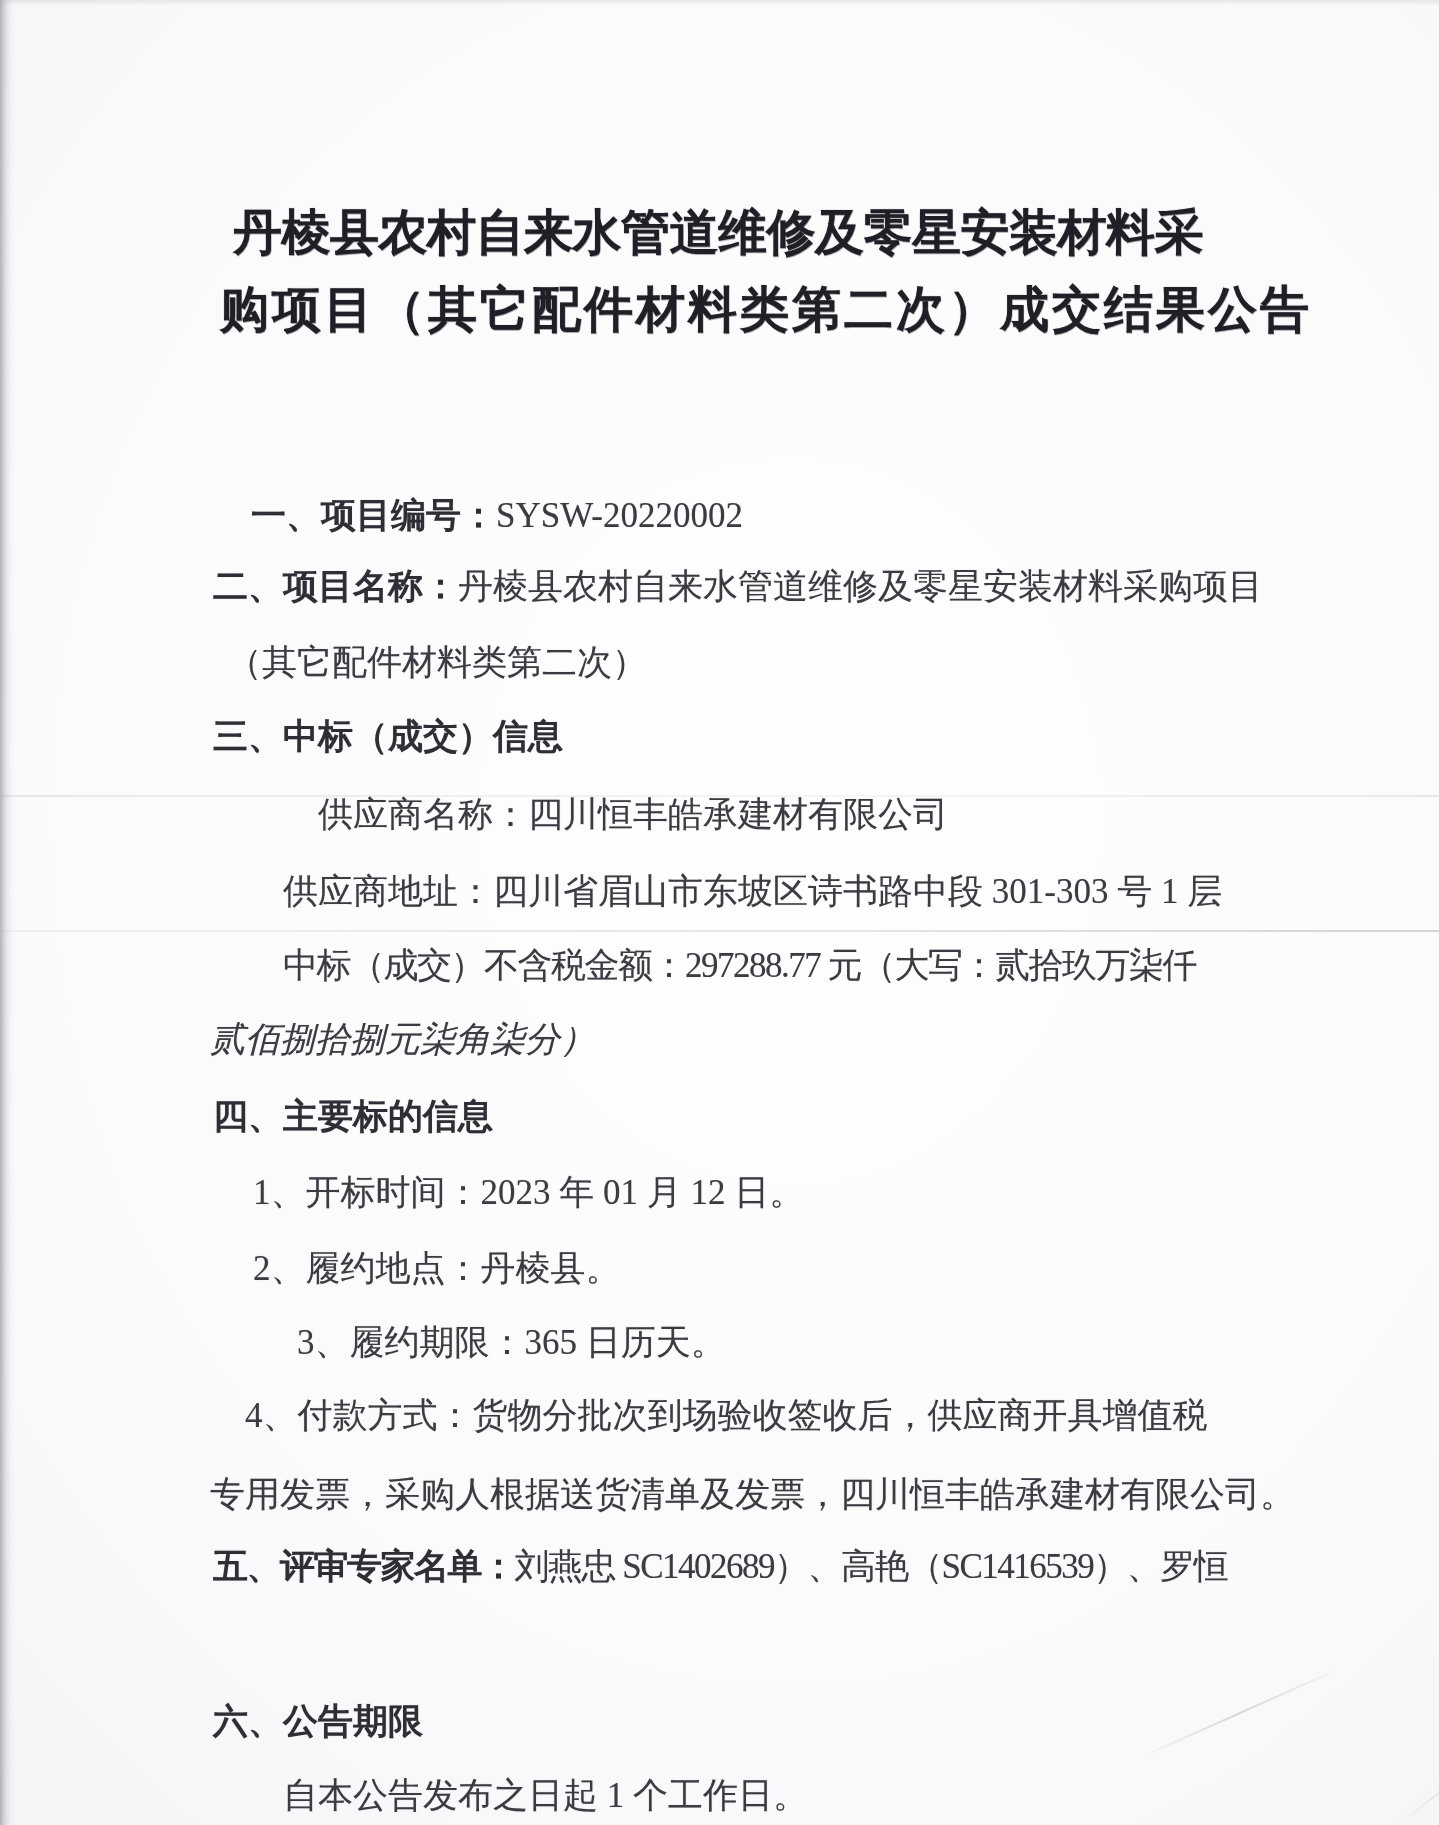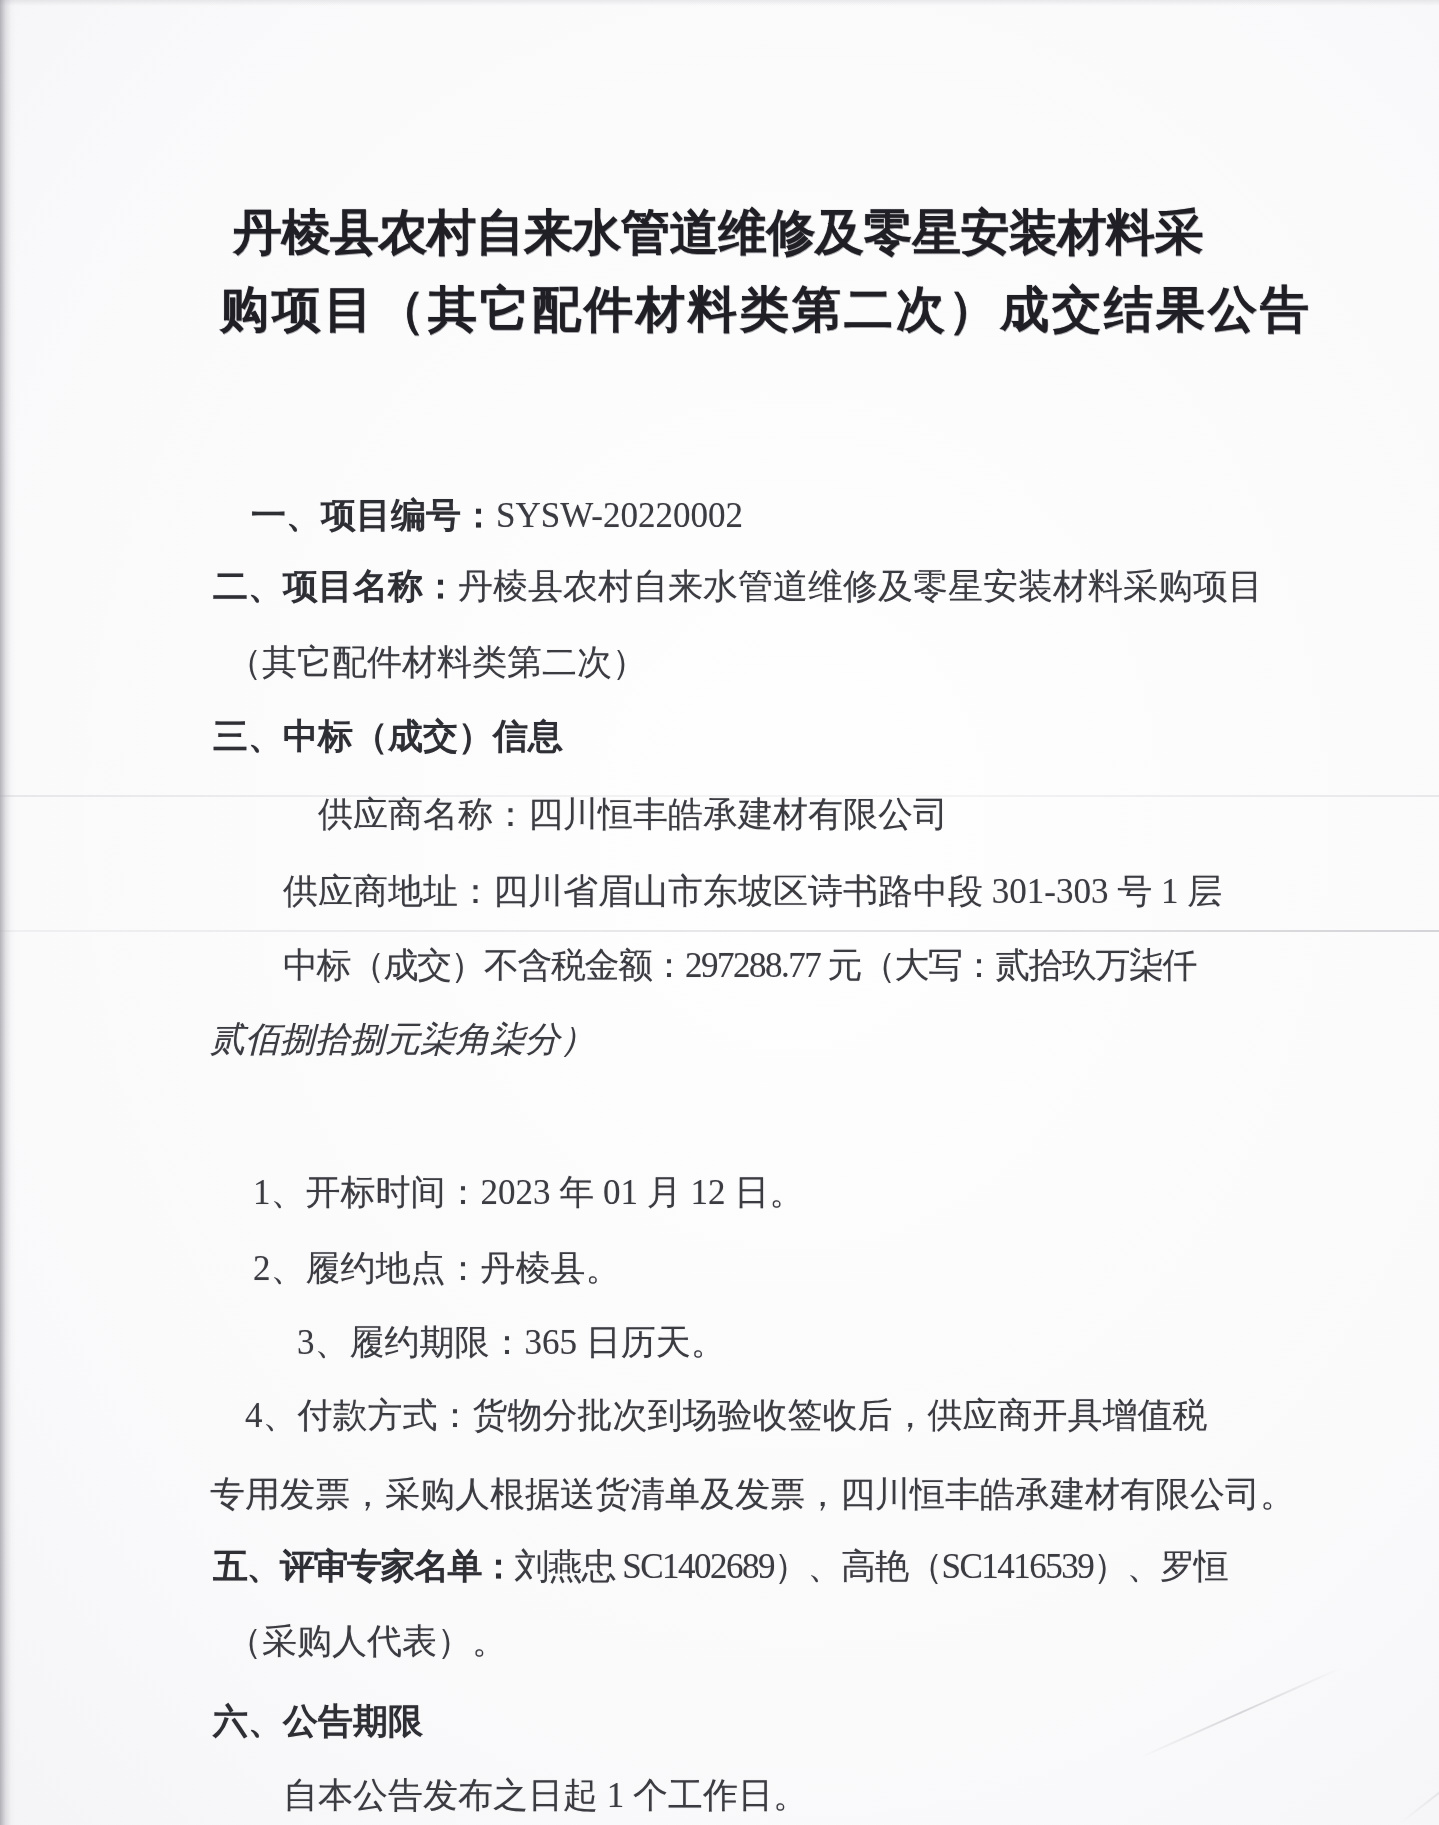--- a/index.html
+++ b/index.html
@@ -83,32 +83,32 @@
   <div class="ln b" style="top:713px;left:213px;">三、中标（成交）信息</div>
 
   <div class="ln v" style="top:792px;left:283px;margin-left:35px;">供应商名称：四川恒丰皓承建材有限公司</div>
 
   <div class="ln v" style="top:869px;left:283px;">供应商地址：四川省眉山市东坡区诗书路中段 301-303 号 1 层</div>
 
   <div class="ln v tight" style="top:943px;left:283px;">中标（成交）不含税金额：297288.77 元（大写：贰拾玖万柒仟</div>
 
   <div class="ln v" style="top:1017px;left:210px;font-style:italic;">贰佰捌拾捌元柒角柒分）</div>
 
+  <div class="ln b" style="top:1093px;left:213px;">四、主要标的信息</div>
 
   <div class="ln v" style="top:1170px;left:253px;">1、开标时间：2023 年 01 月 12 日。</div>
 
   <div class="ln v" style="top:1246px;left:253px;">2、履约地点：丹棱县。</div>
 
   <div class="ln v" style="top:1320px;left:253px;margin-left:44px;">3、履约期限：365 日历天。</div>
 
   <div class="ln v" style="top:1393px;left:245px;">4、付款方式：货物分批次到场验收签收后，供应商开具增值税</div>
 
   <div class="ln v" style="top:1472px;left:210px;">专用发票，采购人根据送货清单及发票，四川恒丰皓承建材有限公司。</div>
 
   <div class="ln tight" style="top:1543px;left:213px;"><span class="b">五、评审专家名单：</span><span class="v">刘燕忠 SC1402689）、高艳（SC1416539）、罗恒</span></div>
 
-  <div class="ln v" style="top:1619px;left:227px;">（采购人代表）。</div>
 
   <div class="ln b" style="top:1698px;left:213px;">六、公告期限</div>
 
   <div class="ln v" style="top:1773px;left:283px;">自本公告发布之日起 1 个工作日。</div>
 
 </div>
 
 </body></html>

